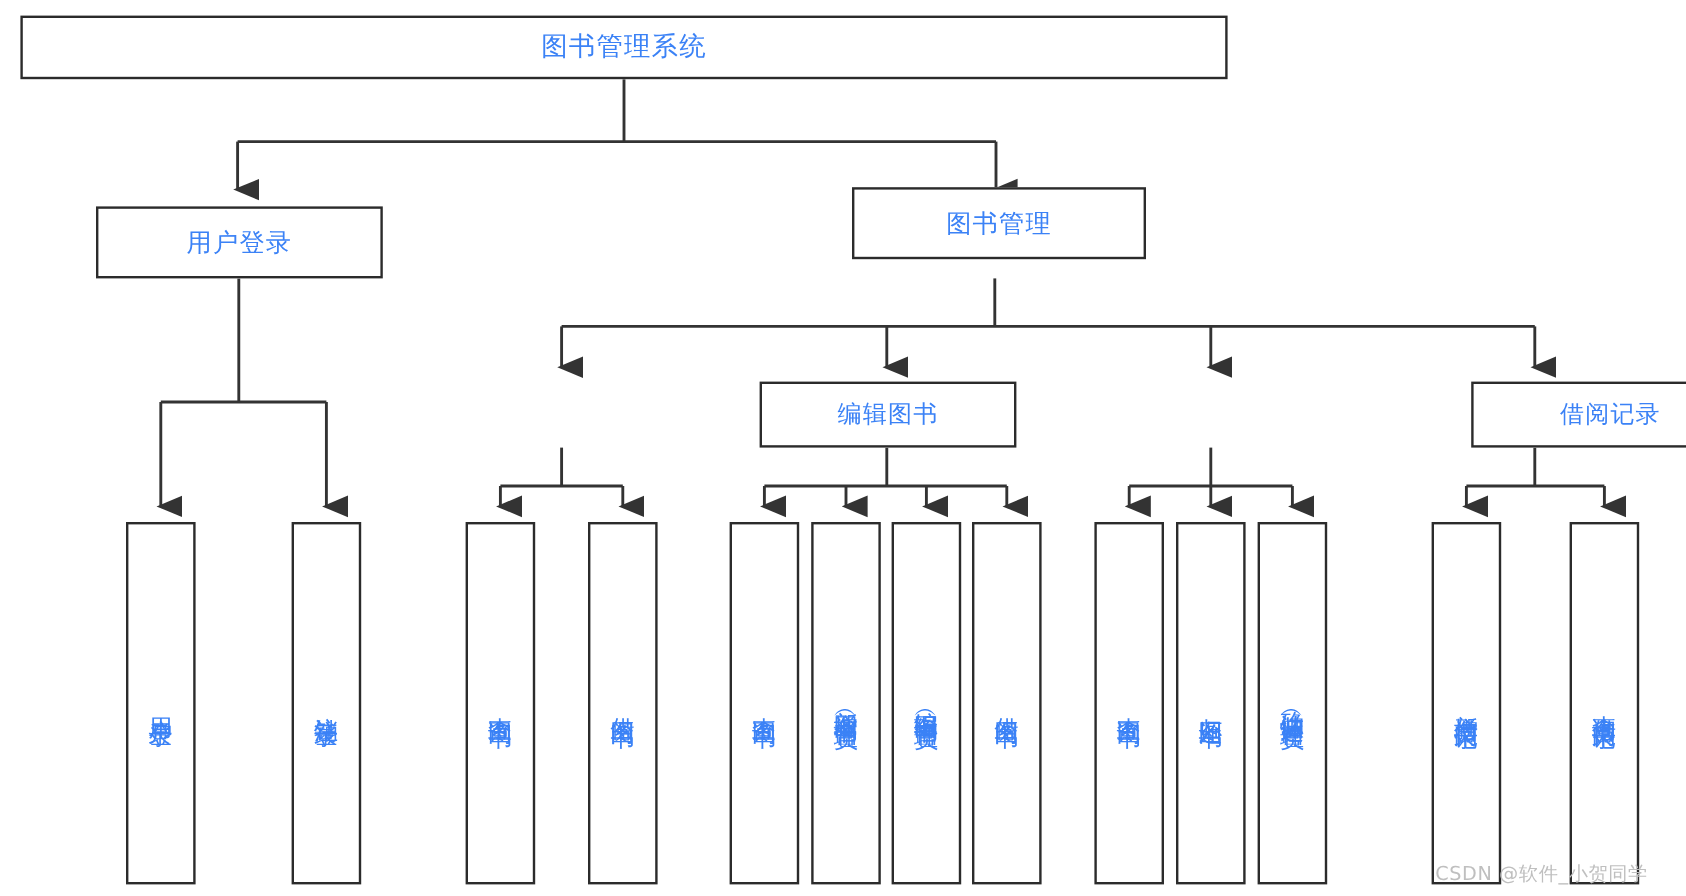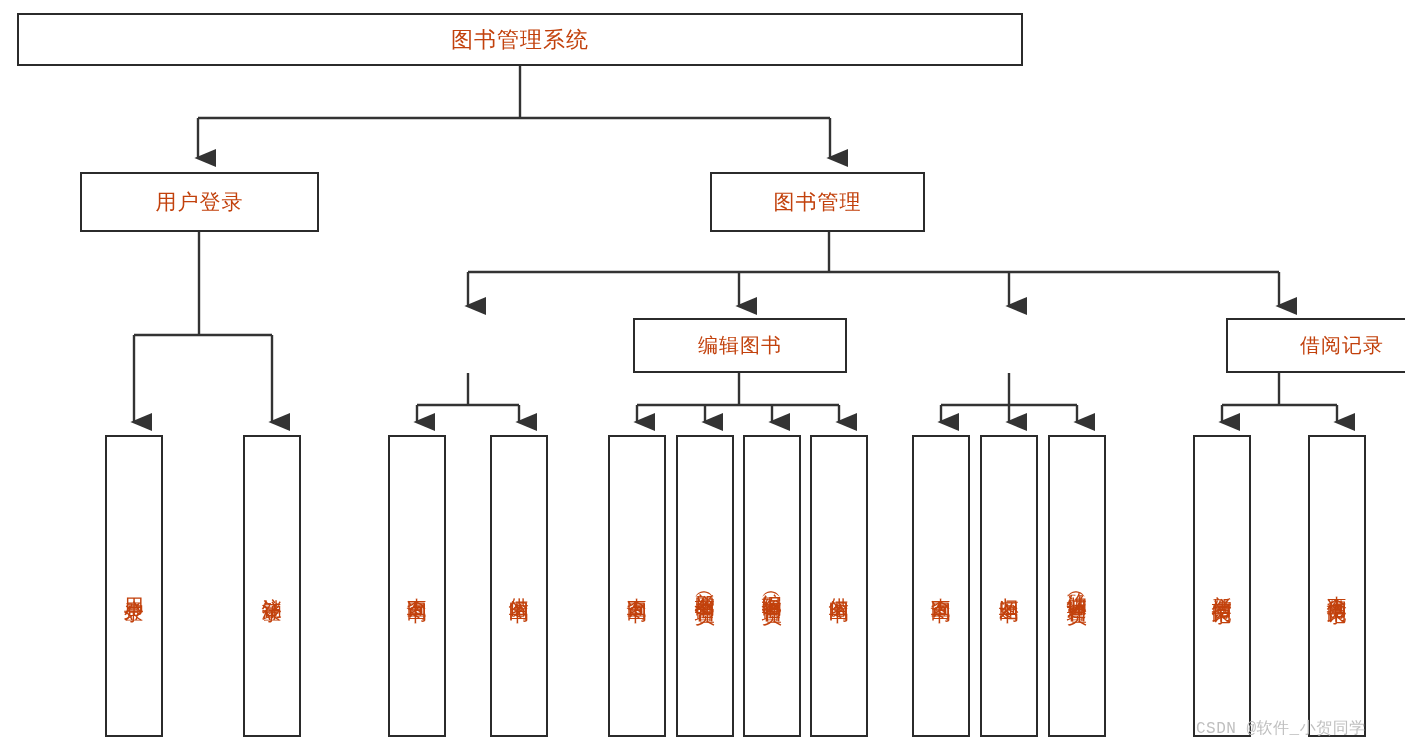--- a/index.html
+++ b/index.html
@@ -30,21 +30,21 @@
     position: absolute;
     box-sizing: border-box;
     background: #ffffff;
     border: 2px solid #2b2b2b;
     display: flex;
     align-items: center;
     justify-content: center;
     z-index: 2;
   }
   .node-label {
-    color: #c2410c;
+    color: #3b82f6;
     font-size: 21px;
     line-height: 1.15;
     letter-spacing: 1px;
     white-space: nowrap;
     text-align: center;
   }
   .node.root .node-label { font-size: 22px; }
   .node.level1 .node-label { font-size: 21px; }
   .node.level2 .node-label { font-size: 20px; }
   .node.leaf {
@@ -60,21 +60,20 @@
     white-space: normal;
     max-height: 290px;
   }
   .watermark {
     position: absolute;
     color: #bfbfbf;
     font-size: 16px;
     letter-spacing: 0.5px;
     white-space: nowrap;
     z-index: 5;
-    font-family: Liberation Mono, monospace;
   }
 </style>
 </head>
 <body>
 
 <div id="canvas">
 
   <svg id="edges" viewBox="0 0 1405 747" width="1405" height="747" xmlns="http://www.w3.org/2000/svg">
     <defs>
       <marker id="arrow" viewBox="0 0 12 12" refX="6" refY="10" markerWidth="9" markerHeight="9" orient="auto-start-reverse">
@@ -128,21 +127,21 @@
   </svg>
 
   <div class="node root" style="left:17px; top:13px; width:1006px; height:53px;">
     <span class="node-label">图书管理系统</span>
   </div>
 
   <div class="node level1" style="left:80px; top:172px; width:239px; height:60px;">
     <span class="node-label">用户登录</span>
   </div>
 
-  <div class="node level1" style="left:710px; top:172px; width:215px; height:60px;">
+  <div class="node level1" style="left:710px; top:156px; width:245px; height:60px;">
     <span class="node-label">图书管理</span>
   </div>
 
 
   <div class="node level2" style="left:633px; top:318px; width:214px; height:55px;">
     <span class="node-label">编辑图书</span>
   </div>
 
 
   <div class="node level2" style="left:1198px; top:318px; width:232px; height:55px;margin-left:28px;">

